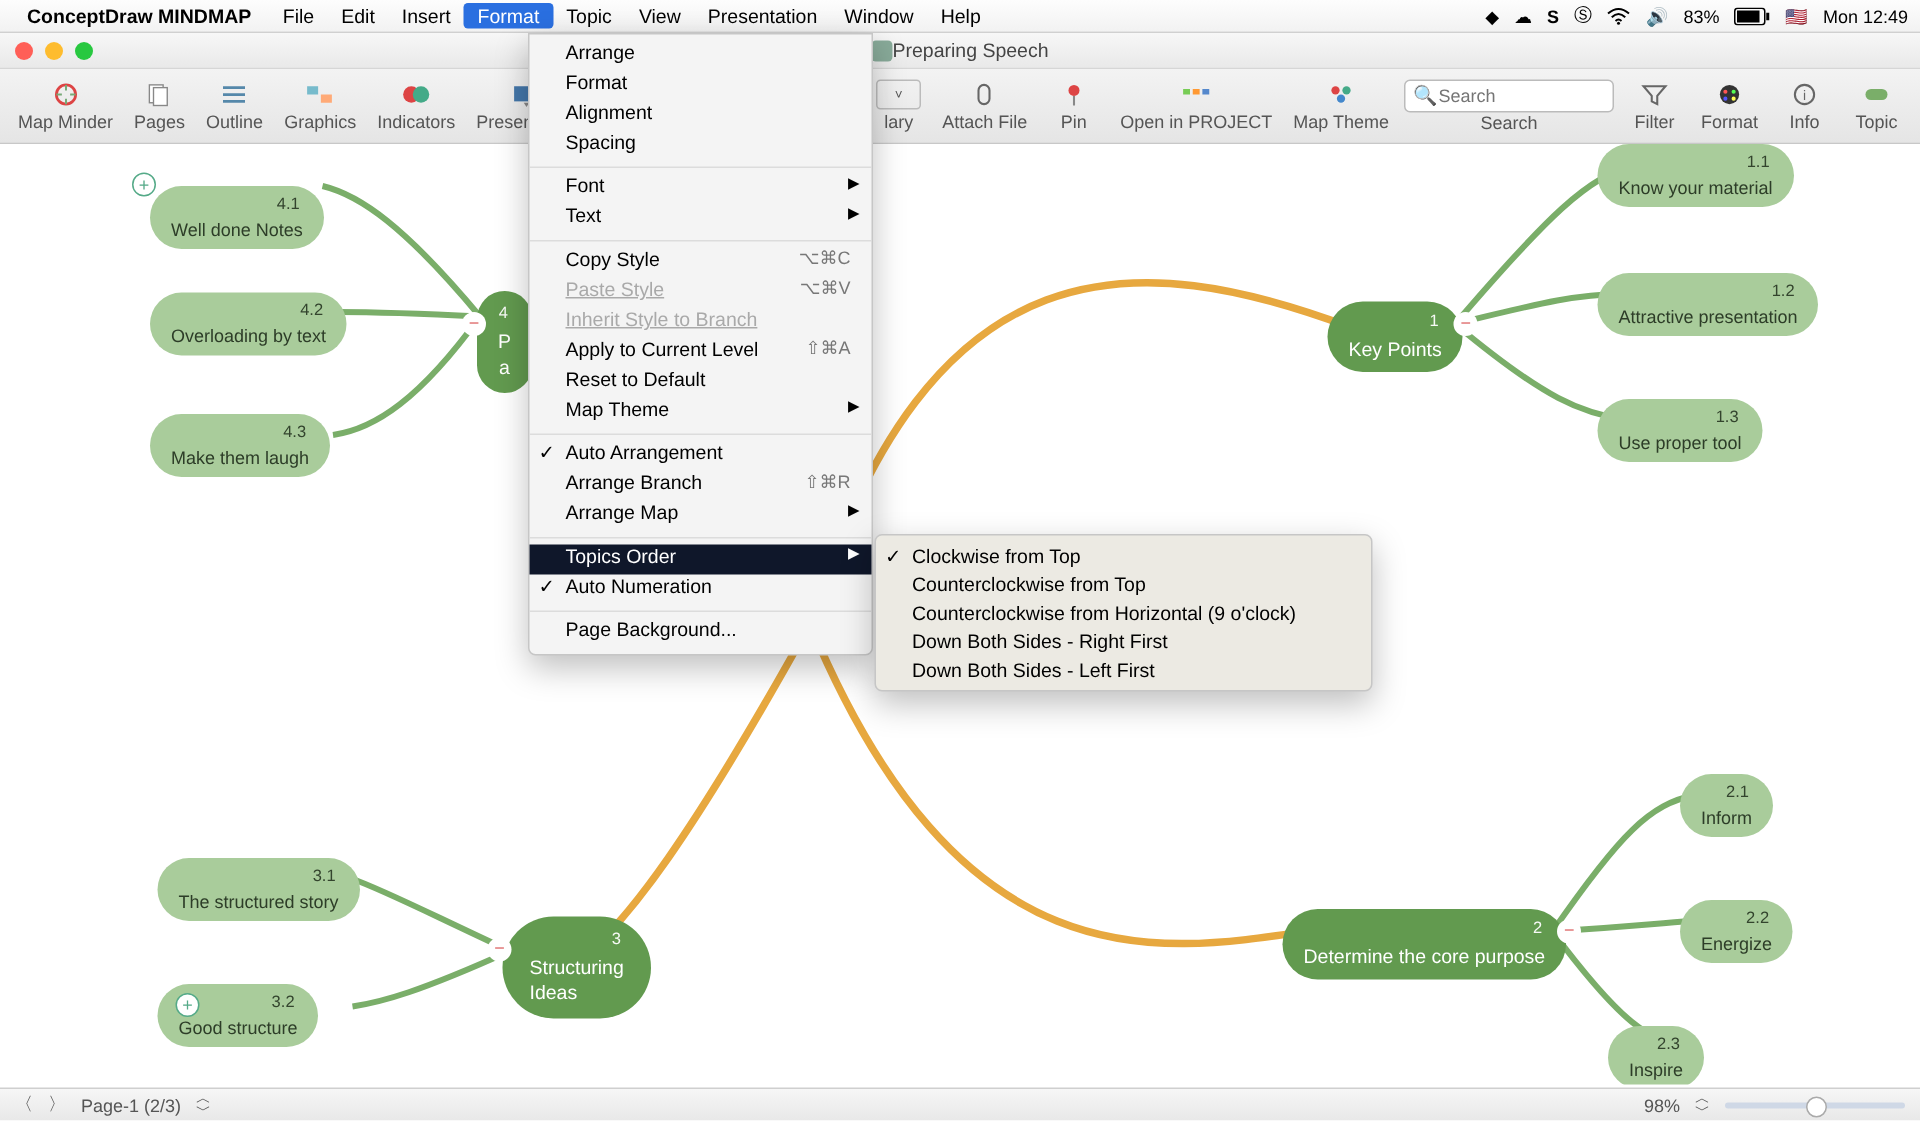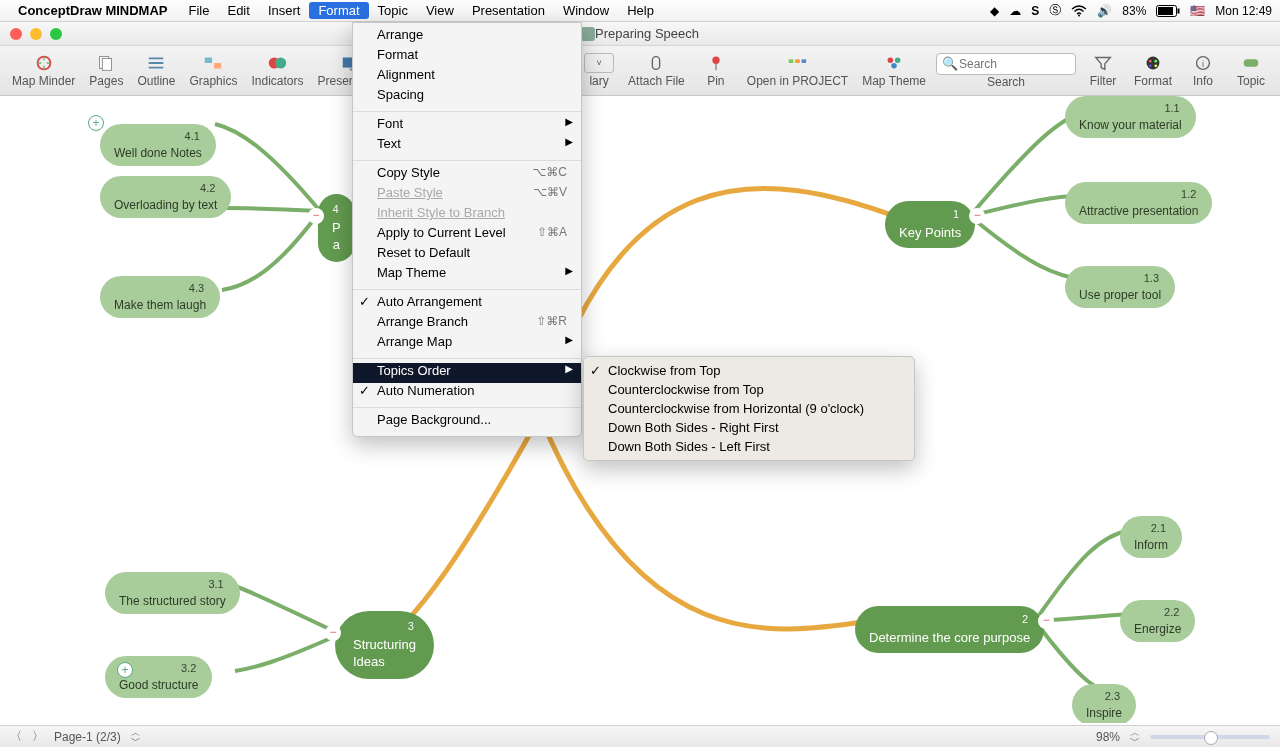--- a/index.html
+++ b/index.html
@@ -341,21 +341,21 @@
     <span style="display:flex;flex-direction:column;">
         <span>P</span>
         <span>a</span>
       </span>
   </div>
   <div class="node light" style="left:100px; top:13px;margin-top:15px;">
       <span class="num">4.1</span>
       <span>Well done Notes</span>
     </div>
   <span class="plusminus plus" style="left:88px; top:19px;">+</span>
-  <div class="node light" style="left:100px; top:80px;">
+  <div class="node light" style="left:100px; top:99px;">
       <span class="num">4.2</span>
       <span>Overloading by text</span>
     </div>
   <div class="node light" style="left:100px; top:180px;">
       <span class="num">4.3</span>
       <span>Make them laugh</span>
     </div>
 </div>
 
 <div class="menu" style="left:352px; top:22px; width:230px;">

